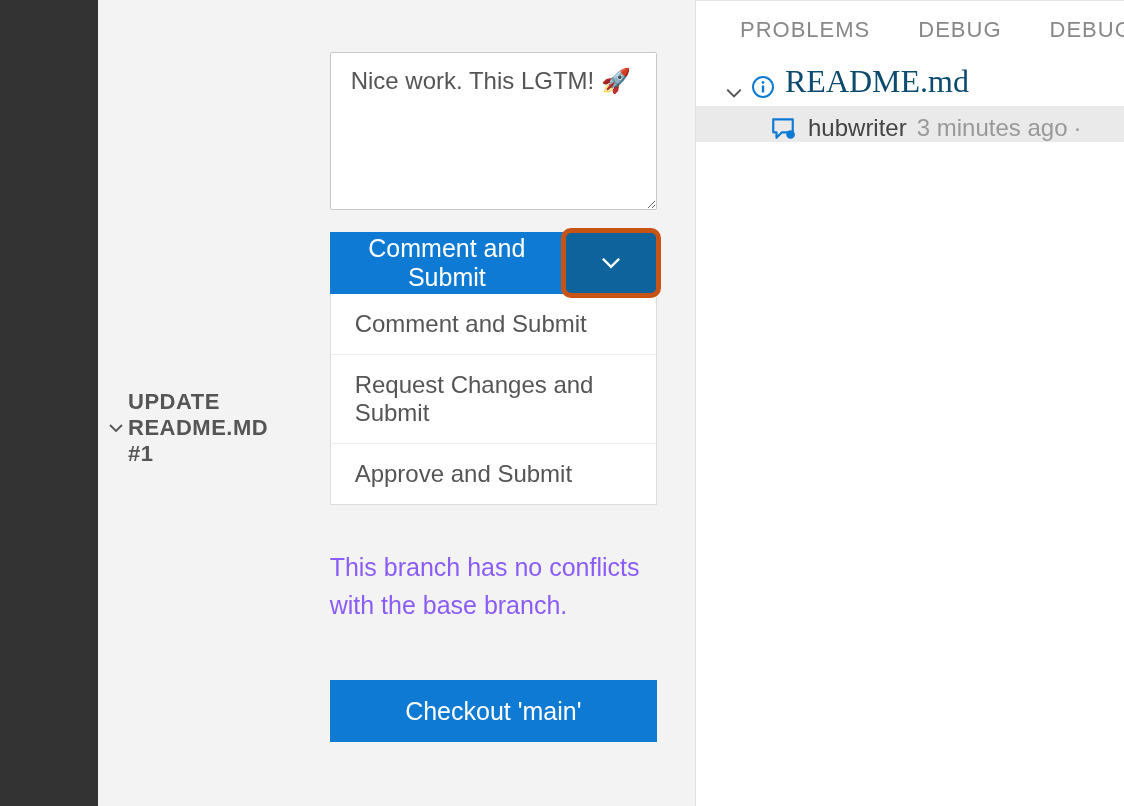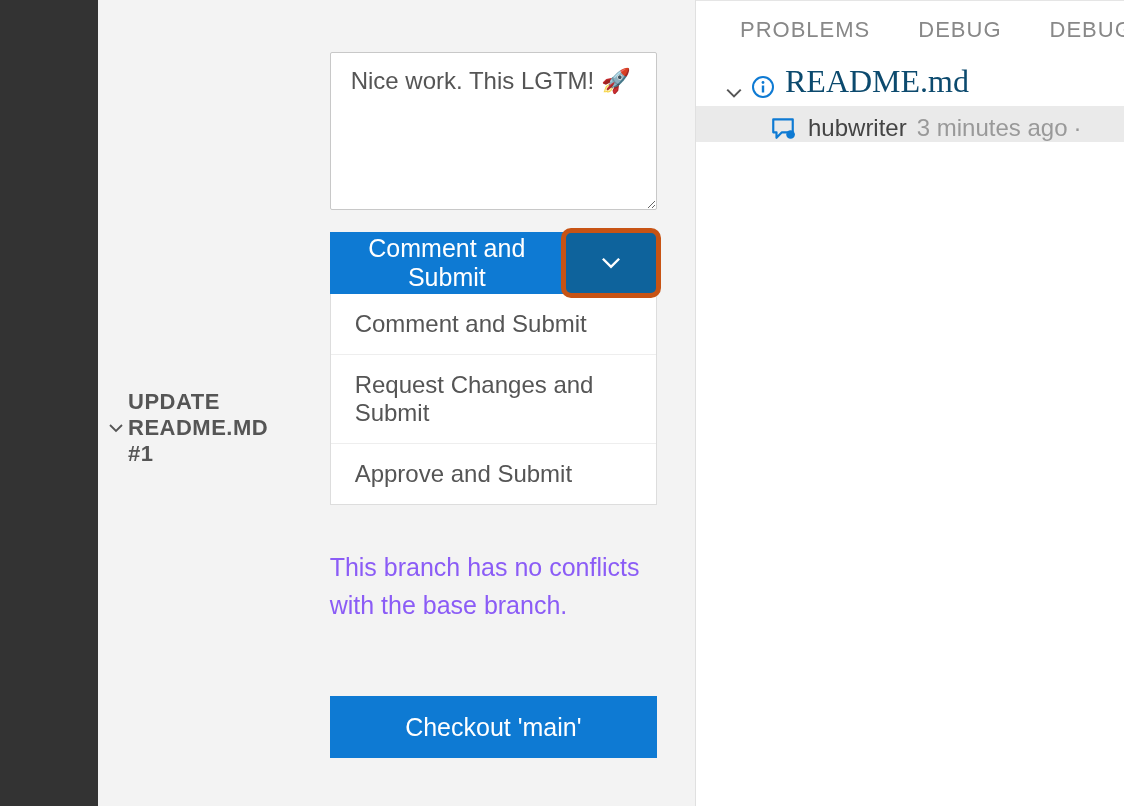--- a/index.html
+++ b/index.html
@@ -124,21 +124,21 @@
     .dropdown-item:last-child { border-bottom: none; }
 
     .status-text {
       margin-top: 44px;
       font-size: 25px;
       color: #8b5cf6;
       line-height: 1.5;
     }
 
     .checkout-btn {
-      margin-top: 72px;
+      margin-top: 56px;
       width: 100%;
       background: #0e7ad3;
       color: #fff;
       border: none;
       height: 62px;
       font-size: 25px;
       cursor: pointer;
     }
 
     .editor-area {

